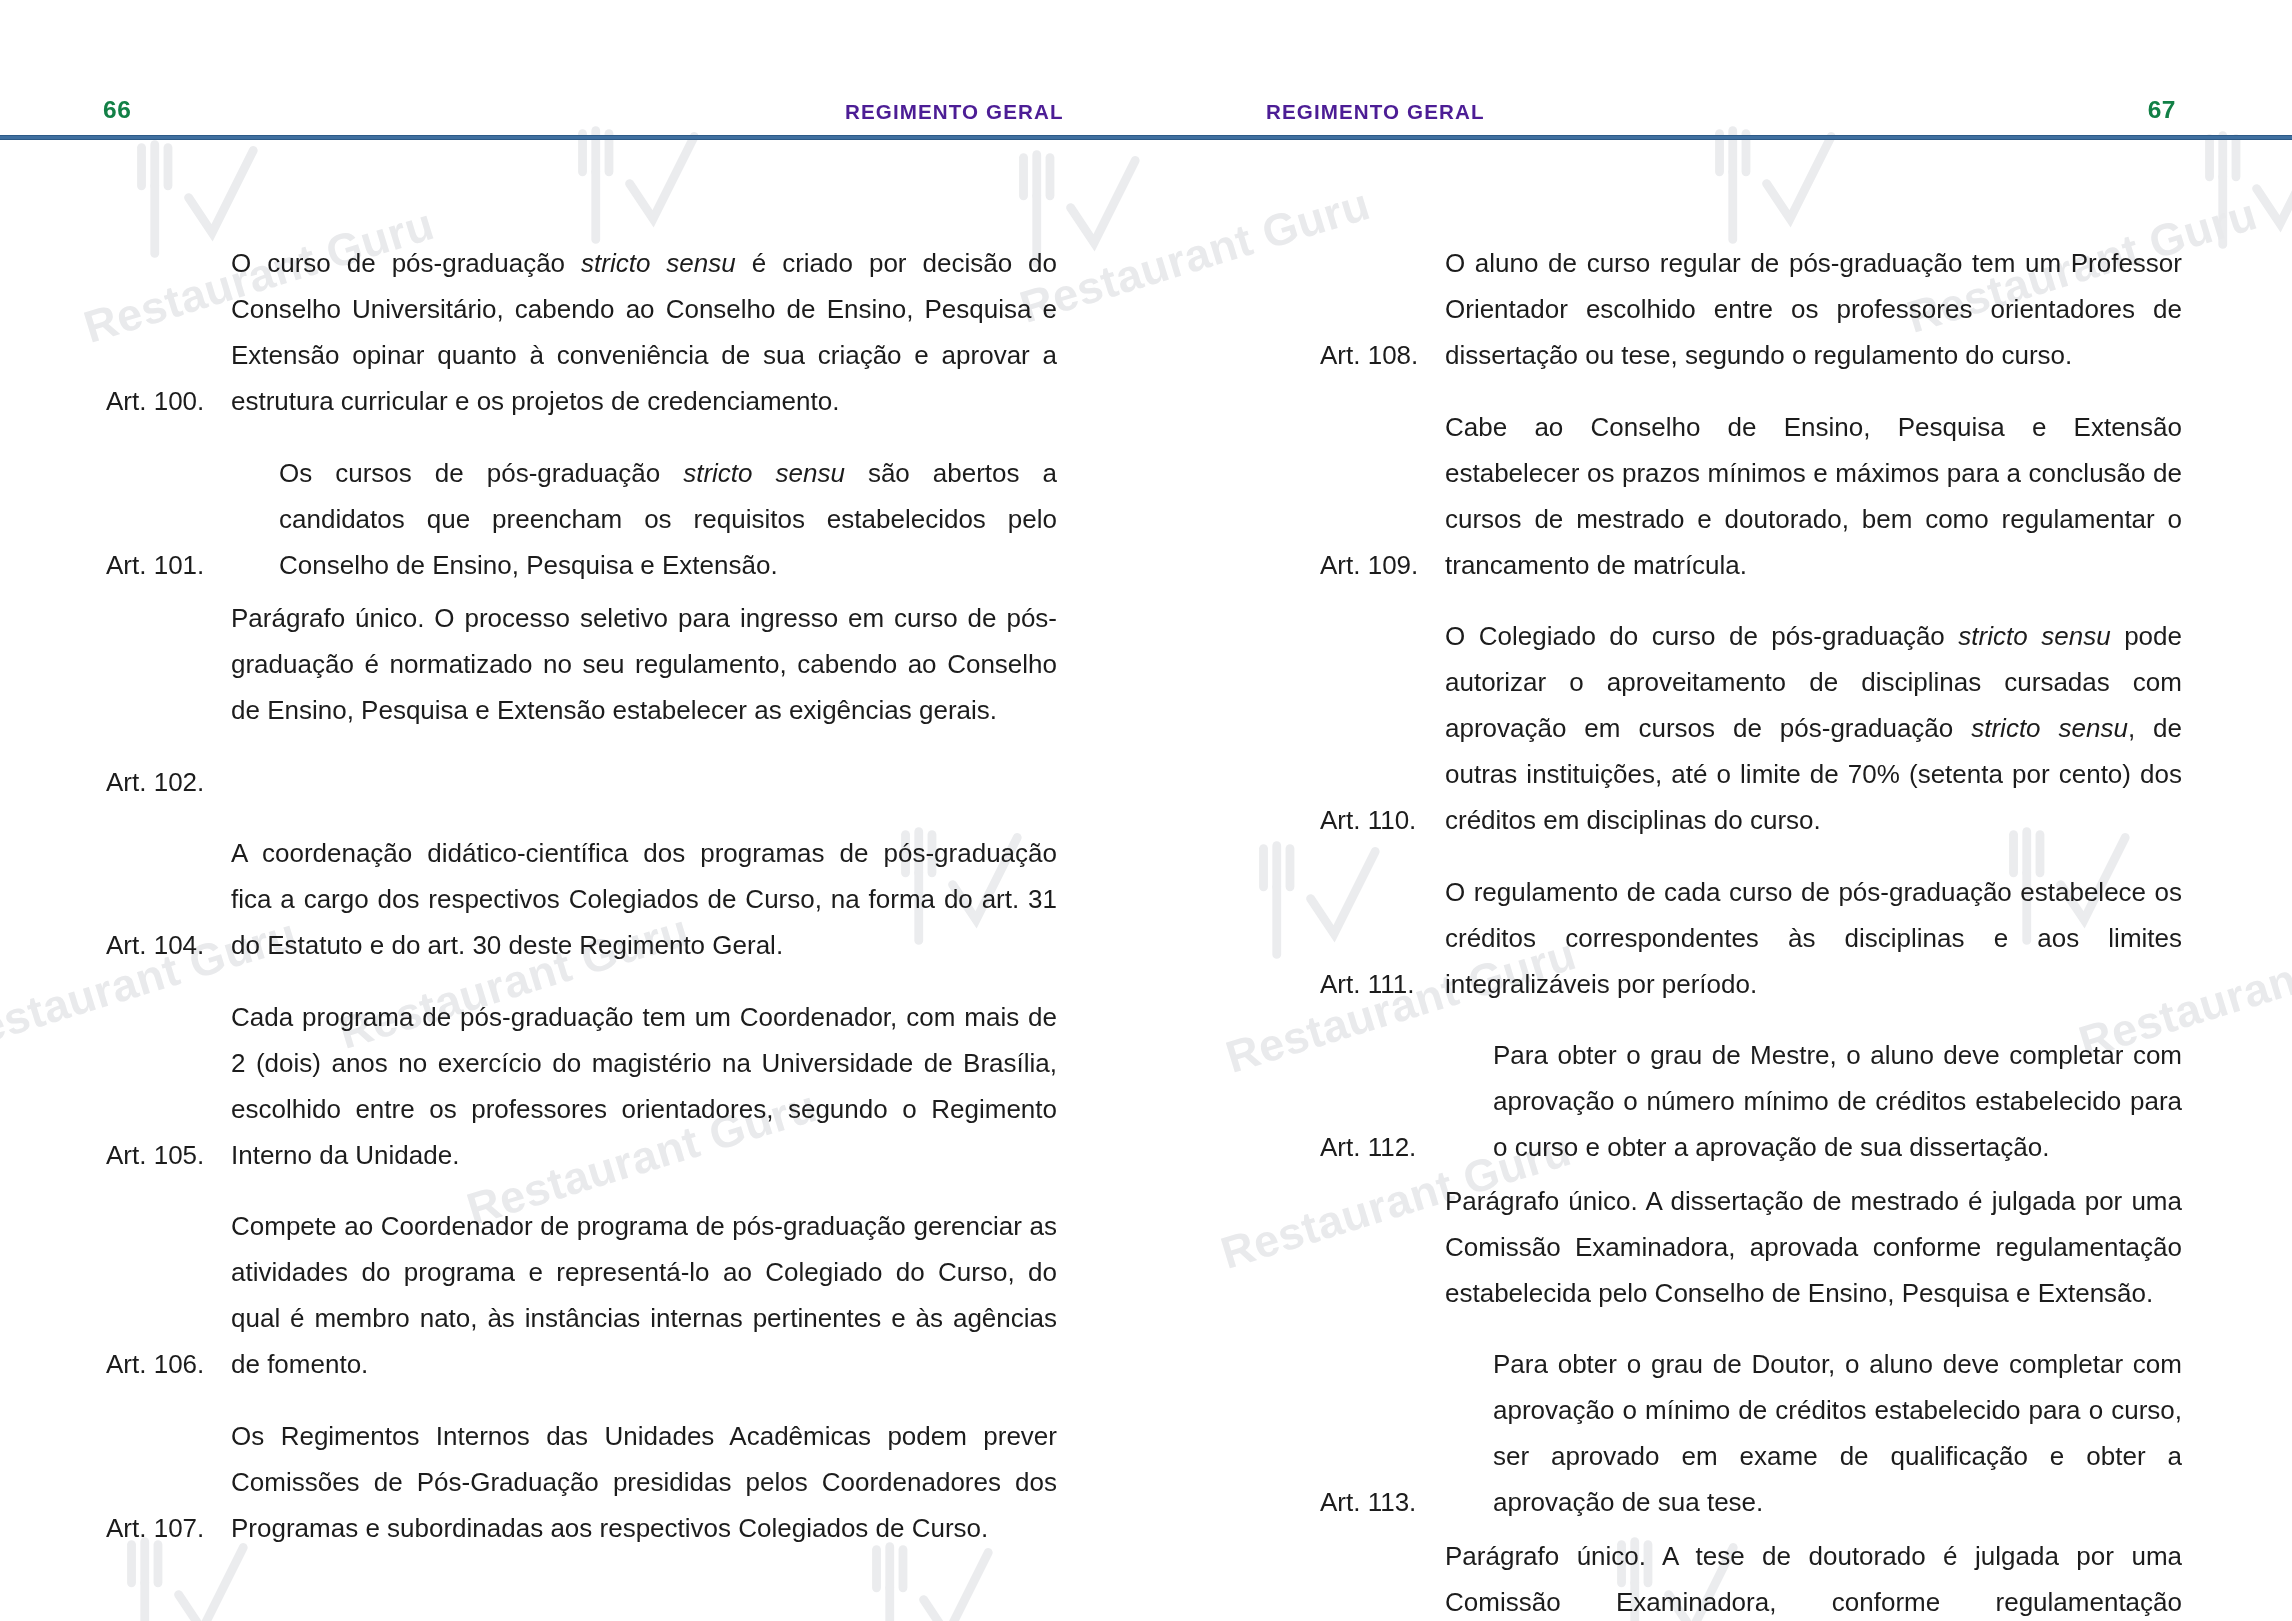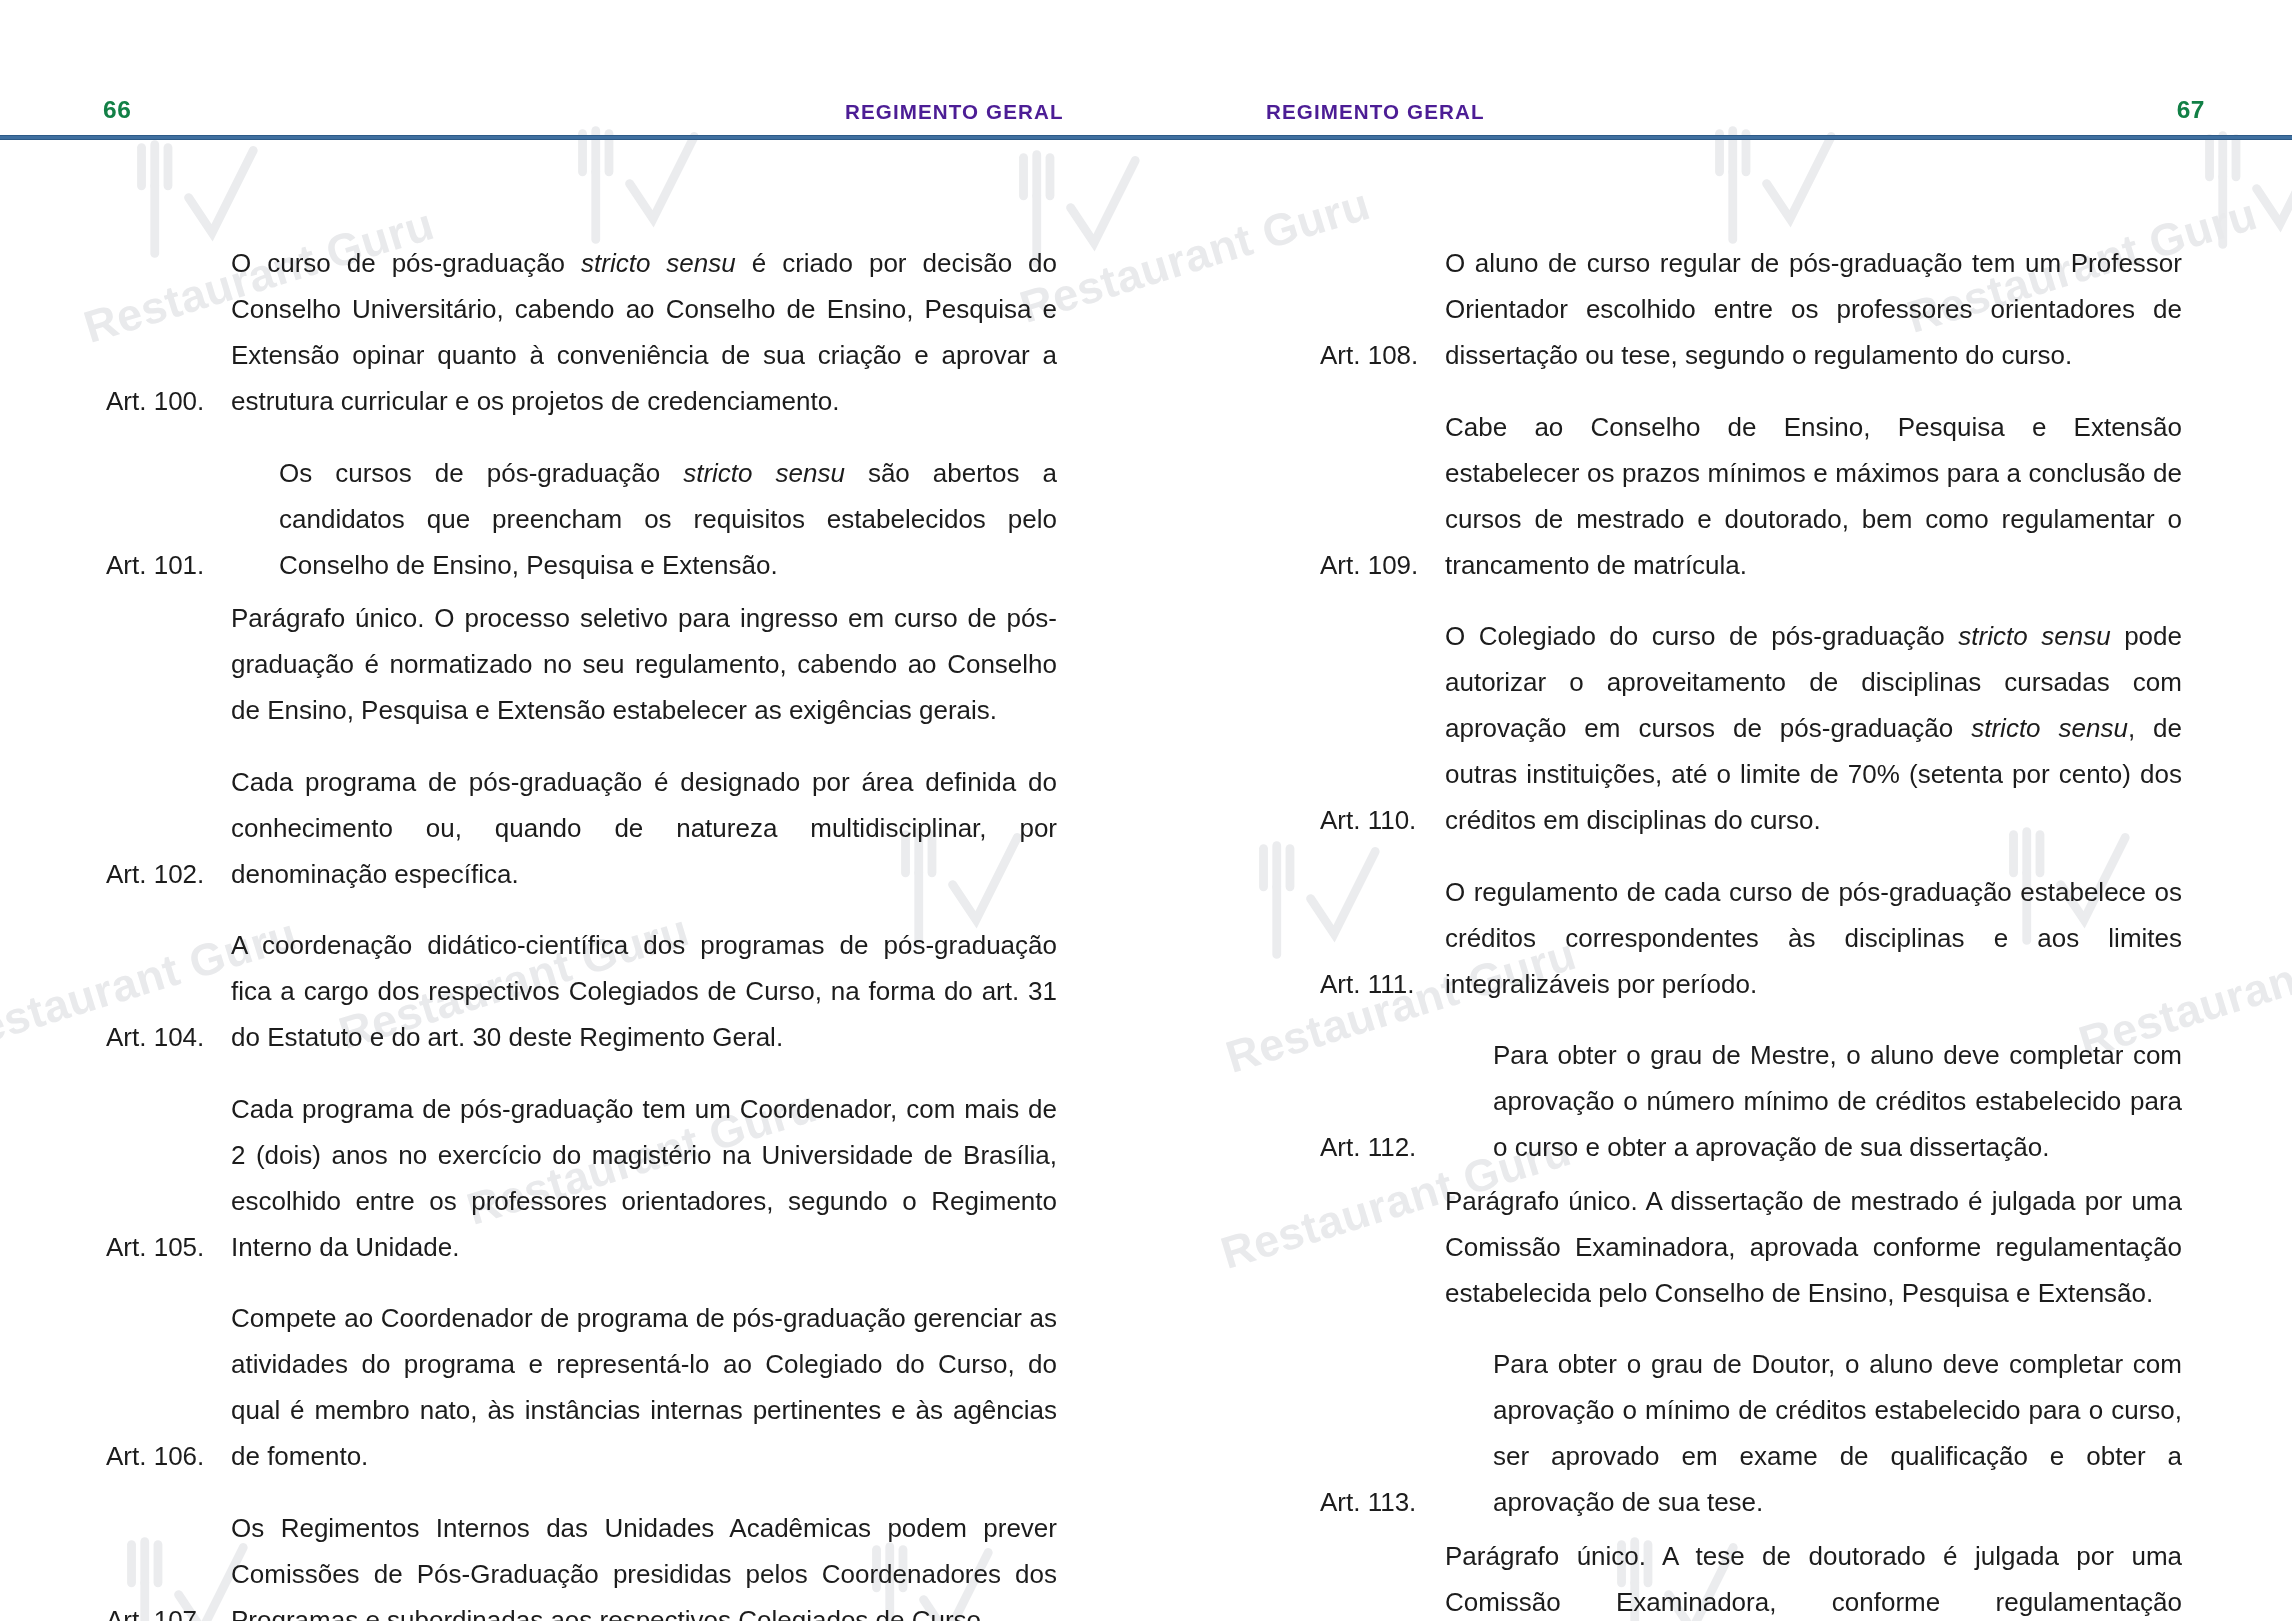--- a/index.html
+++ b/index.html
@@ -68,21 +68,21 @@
   .folio {
     position: absolute;
     top: 96px;
     font-family: Liberation Sans, sans-serif;
     font-size: 24.5px;
     font-weight: 700;
     color: #128046;
     letter-spacing: 0.5px;
   }
   .folio-left  { left: 103px; }
-  .folio-right { right: 88px; }
+  .folio-right { right: 117px; }
   .runhead {
     position: absolute;
     top: 100px;
     font-family: "Liberation Sans", sans-serif;
     font-size: 20.6px;
     font-weight: 700;
     color: #4c1d95;
     letter-spacing: 1.1px;
     white-space: nowrap;
   }
@@ -299,21 +299,20 @@
 
       <div class="art tight">
         <div class="art-label">Art. 101.</div>
         <div class="art-body"><span>Os cursos de pós-graduação </span><em>stricto sensu</em><span> são abertos a candidatos que preencham os requisitos estabelecidos pelo Conselho de Ensino, Pesquisa e Extensão.</span></div>
       </div>
 
       <div class="para">Parágrafo único. O processo seletivo para  ingresso em curso de pós-graduação é normatizado no seu regulamento, cabendo ao Conselho de Ensino, Pesquisa e Extensão estabelecer as exigências gerais.</div>
 
       <div class="art">
         <div class="art-label">Art. 102.</div>
-        <div class="art-body">Cada programa de pós-graduação é designado por área definida do conhecimento ou, quando de natureza multidisciplinar, por denominação específica.</div>
       </div>
 
 
       <div class="art">
         <div class="art-label">Art. 104.</div>
         <div class="art-body">A coordenação didático-científica dos programas de pós-graduação fica a cargo dos respectivos Colegiados de Curso, na forma do art. 31 do Estatuto e do art. 30 deste Regimento Geral.</div>
       </div>
 
       <div class="art">
         <div class="art-label">Art. 105.</div>

